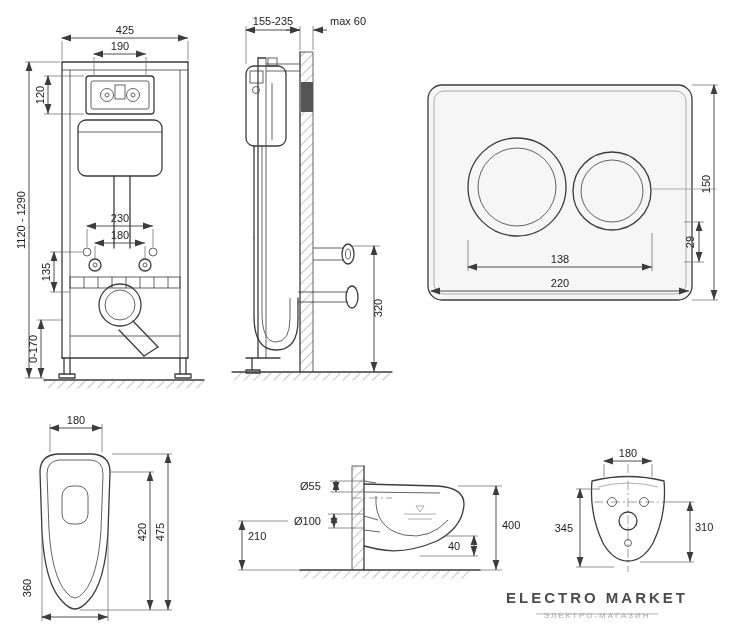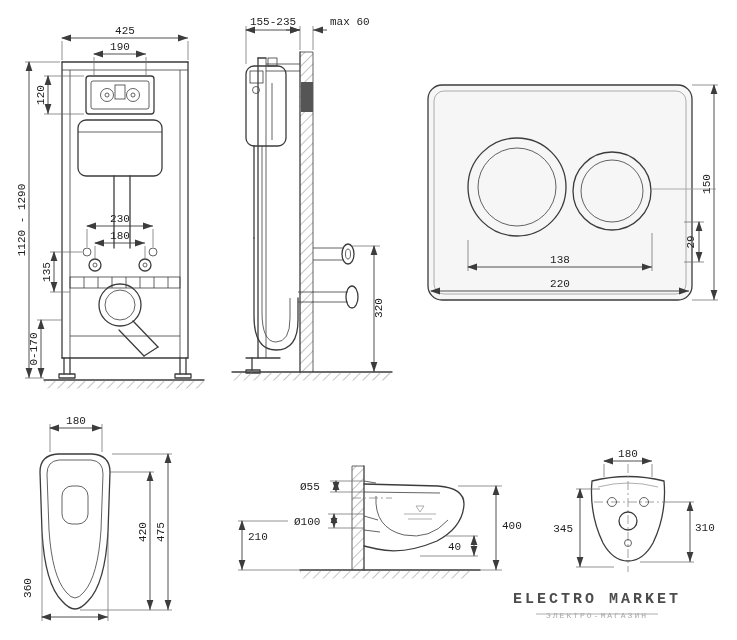--- a/index.html
+++ b/index.html
@@ -1,17 +1,17 @@
 <!DOCTYPE html>
 <html style="--line: #3c3c3c; --text: #1d1d1d; --accent_fill: #f6f6f6;"><head>
 <meta charset="utf-8">
 <style>
   html,body{margin:0;padding:0;background:#ffffff;}
   .stage{position:relative;width:737px;height:640px;background:#fff;overflow:hidden;
-         font-family:Liberation Mono, monospace;}
+         font-family:Liberation Sans, sans-serif;}
   svg{display:block;}
   .s1{fill:none;stroke:var(--line,#3c3c3c);stroke-width:1.3;stroke-linejoin:round;stroke-linecap:round;}
   .s0{fill:none;stroke:var(--line,#3c3c3c);stroke-width:.8;}
   .thin{fill:none;stroke:#9a9a9a;stroke-width:.8;}
   .d{fill:none;stroke:var(--line,#3c3c3c);stroke-width:.9;}
   .e{fill:none;stroke:#6e6e6e;stroke-width:.75;}
   .cl{fill:none;stroke:#8c8c8c;stroke-width:.8;stroke-dasharray:9 3 2 3;}
   .dt{font-size:11px;fill:var(--text,#1d1d1d);text-anchor:middle;}
   .dts{text-anchor:start;}
   .dte{text-anchor:end;}

